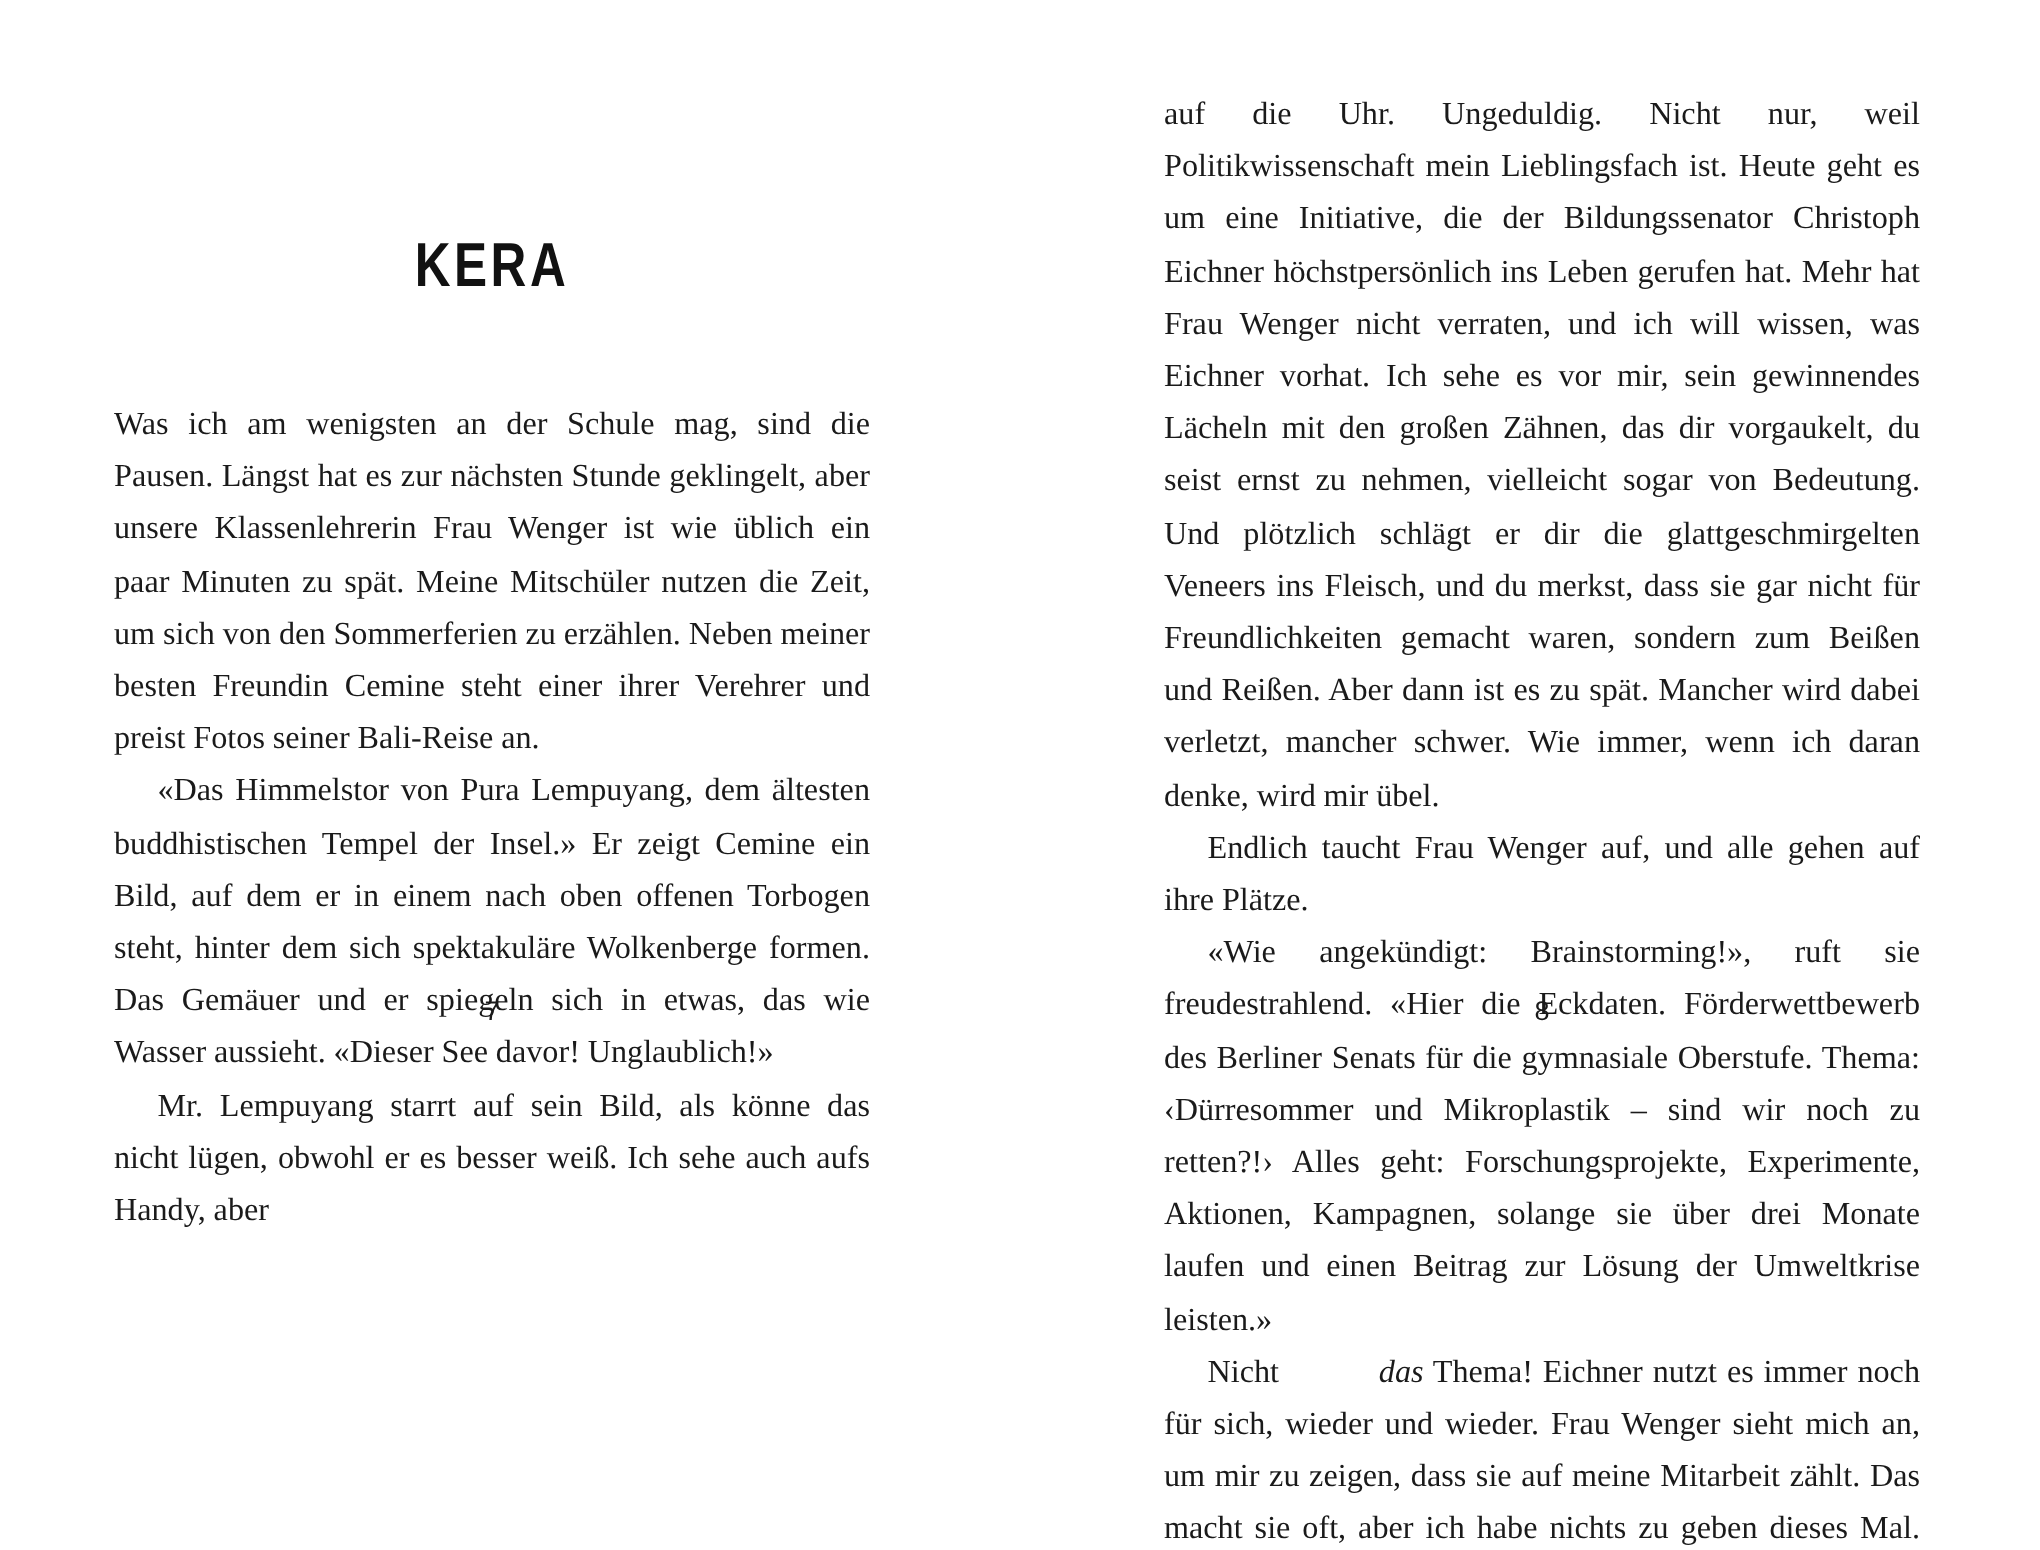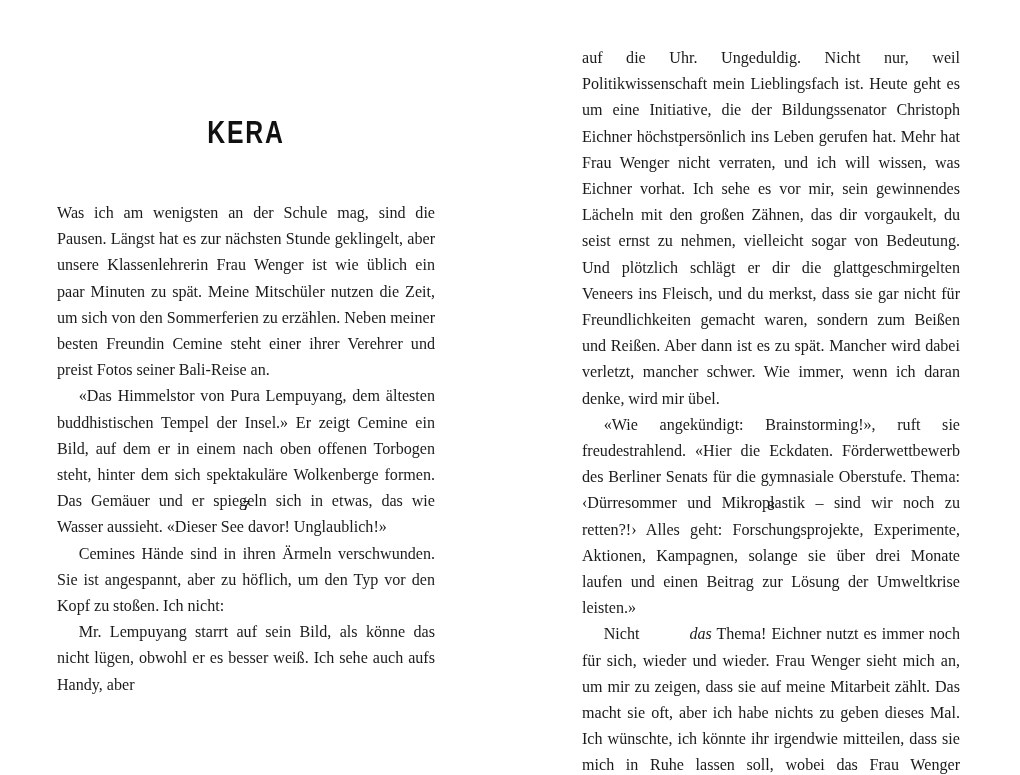--- a/index.html
+++ b/index.html
@@ -107,31 +107,31 @@
 
 <div class="spread">
 
   <div class="page page-left">
 
     <h1 class="chapter-title">KERA</h1>
 
     <div class="text-block">
       <p>Was ich am wenigsten an der Schule mag, sind die Pausen. Längst hat es zur nächsten Stunde geklingelt, aber unsere Klassenlehrerin Frau Wenger ist wie üblich ein paar Minuten zu spät. Meine Mitschüler nutzen die Zeit, um sich von den Sommerferien zu erzählen. Neben meiner besten Freundin Cemine steht einer ihrer Verehrer und preist Fotos seiner Bali-Reise an.</p>
       <p class="indent">«Das Himmelstor von Pura Lempuyang, dem ältesten buddhistischen Tempel der Insel.» Er zeigt Cemine ein Bild, auf dem er in einem nach oben offenen Torbogen steht, hinter dem sich spektakuläre Wolkenberge formen. Das Gemäuer und er spiegeln sich in etwas, das wie Wasser aussieht. «Dieser See davor! Unglaublich!»</p>
-      <p class="indent">Cemines Hände sind in ihren Ärmeln verschwunden. Sie ist angespannt, aber zu höflich, um den Typ vor den Kopf zu stoßen. Ich nicht:</p>
       <p class="indent">Mr. Lempuyang starrt auf sein Bild, als könne das nicht lügen, obwohl er es besser weiß. Ich sehe auch aufs Handy, aber</p>
     </div>
 
     <div class="folio">7</div>
   </div>
 
   <div class="page page-right">
 
     <div class="text-block">
       <p>auf die Uhr. Ungeduldig. Nicht nur, weil Politikwissenschaft mein Lieblingsfach ist. Heute geht es um eine Initiative, die der Bildungssenator Christoph Eichner höchstpersönlich ins Leben gerufen hat. Mehr hat Frau Wenger nicht verraten, und ich will wissen, was Eichner vorhat. Ich sehe es vor mir, sein gewinnendes Lächeln mit den großen Zähnen, das dir vorgaukelt, du seist ernst zu nehmen, vielleicht sogar von Bedeutung. Und plötzlich schlägt er dir die glattgeschmirgelten Veneers ins Fleisch, und du merkst, dass sie gar nicht für Freundlichkeiten gemacht waren, sondern zum Beißen und Reißen. Aber dann ist es zu spät. Mancher wird dabei verletzt, mancher schwer. Wie immer, wenn ich daran denke, wird mir übel.</p>
+      <p class="indent">Endlich taucht Frau Wenger auf, und alle gehen auf ihre Plätze.</p>
       <p class="indent">«Wie angekündigt: Brainstorming!», ruft sie freudestrahlend. «Hier die Eckdaten. Förderwettbewerb des Berliner Senats für die gymnasiale Oberstufe. Thema: ‹Dürresommer und Mikroplastik – sind wir noch zu retten?!› Alles geht: Forschungsprojekte, Experimente, Aktionen, Kampagnen, solange sie über drei Monate laufen und einen Beitrag zur Lösung der Umweltkrise leisten.»</p>
       <p class="indent">Nicht <em>das</em> Thema! Eichner nutzt es immer noch für sich, wieder und wieder. Frau Wenger sieht mich an, um mir zu zeigen, dass sie auf meine Mitarbeit zählt. Das macht sie oft, aber ich habe nichts zu geben dieses Mal. Ich wünschte, ich könnte ihr irgendwie mitteilen, dass sie mich in Ruhe lassen soll, wobei das Frau Wenger wahrscheinlich nur angestachelt hätte. Ihr Motto ist «Magic happens outside of your comfort zone». Jedenfalls verkündet das der Aufkleber auf ihrem Auto. Ich bin</p>
     </div>
 
     <div class="folio">8</div>
   </div>
 
 </div>
 
 </body></html>

